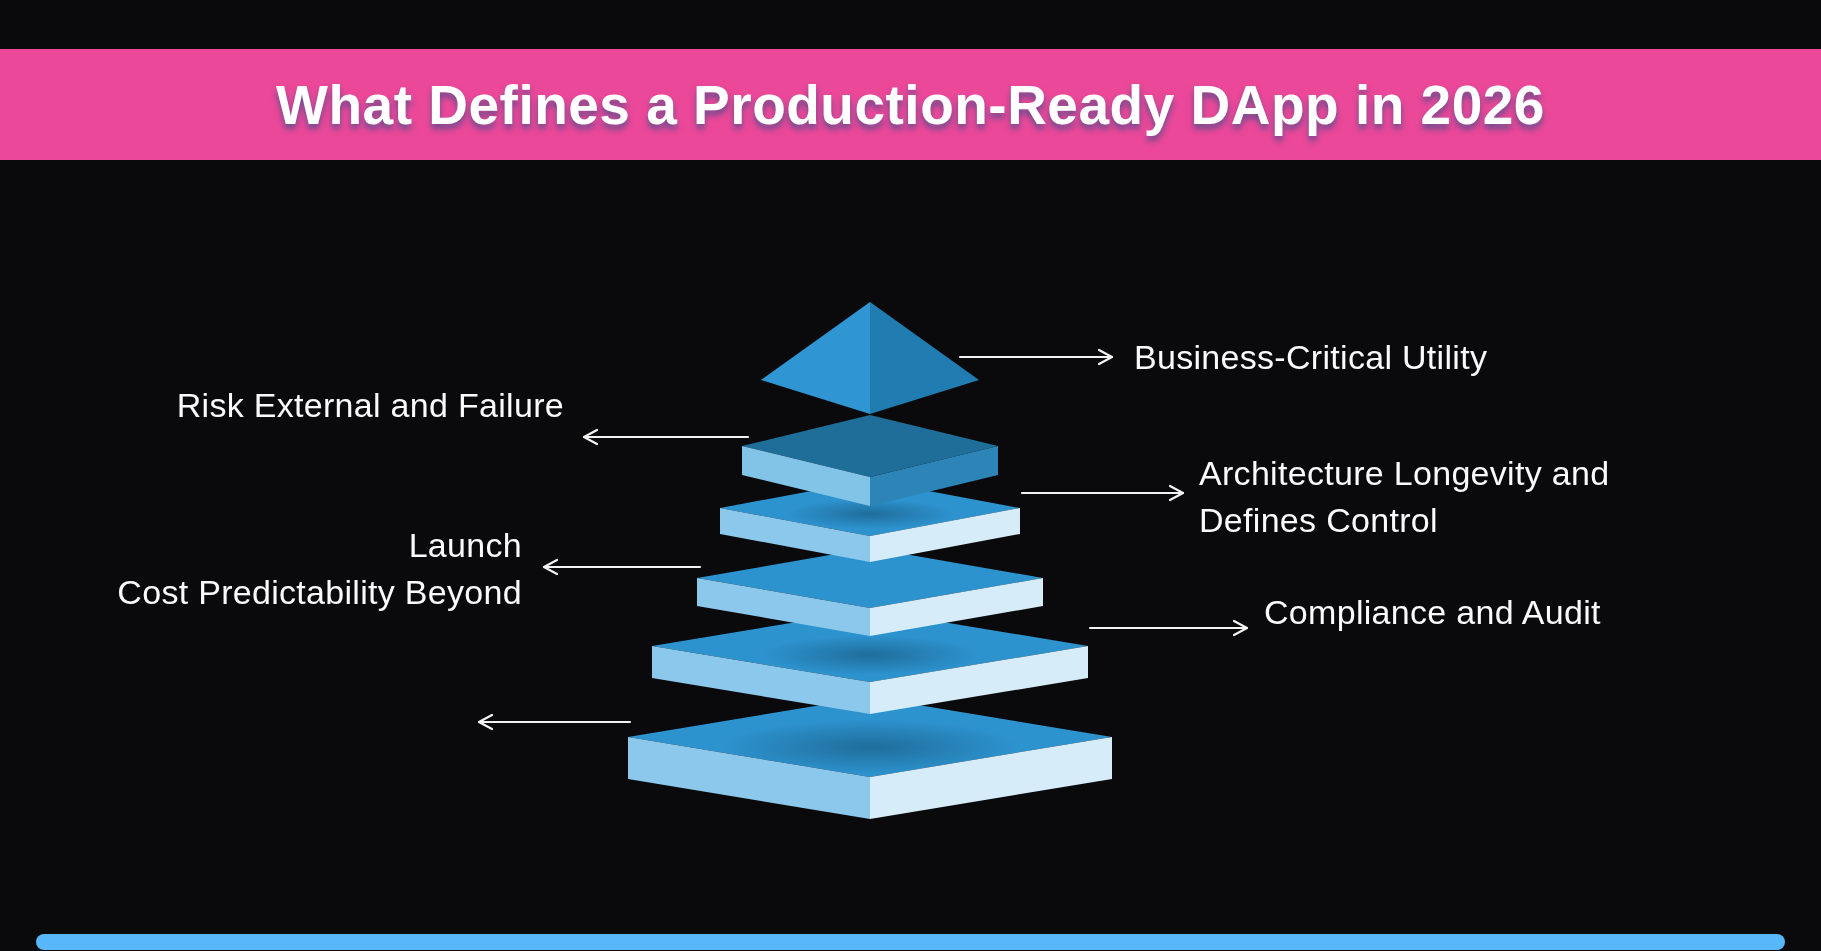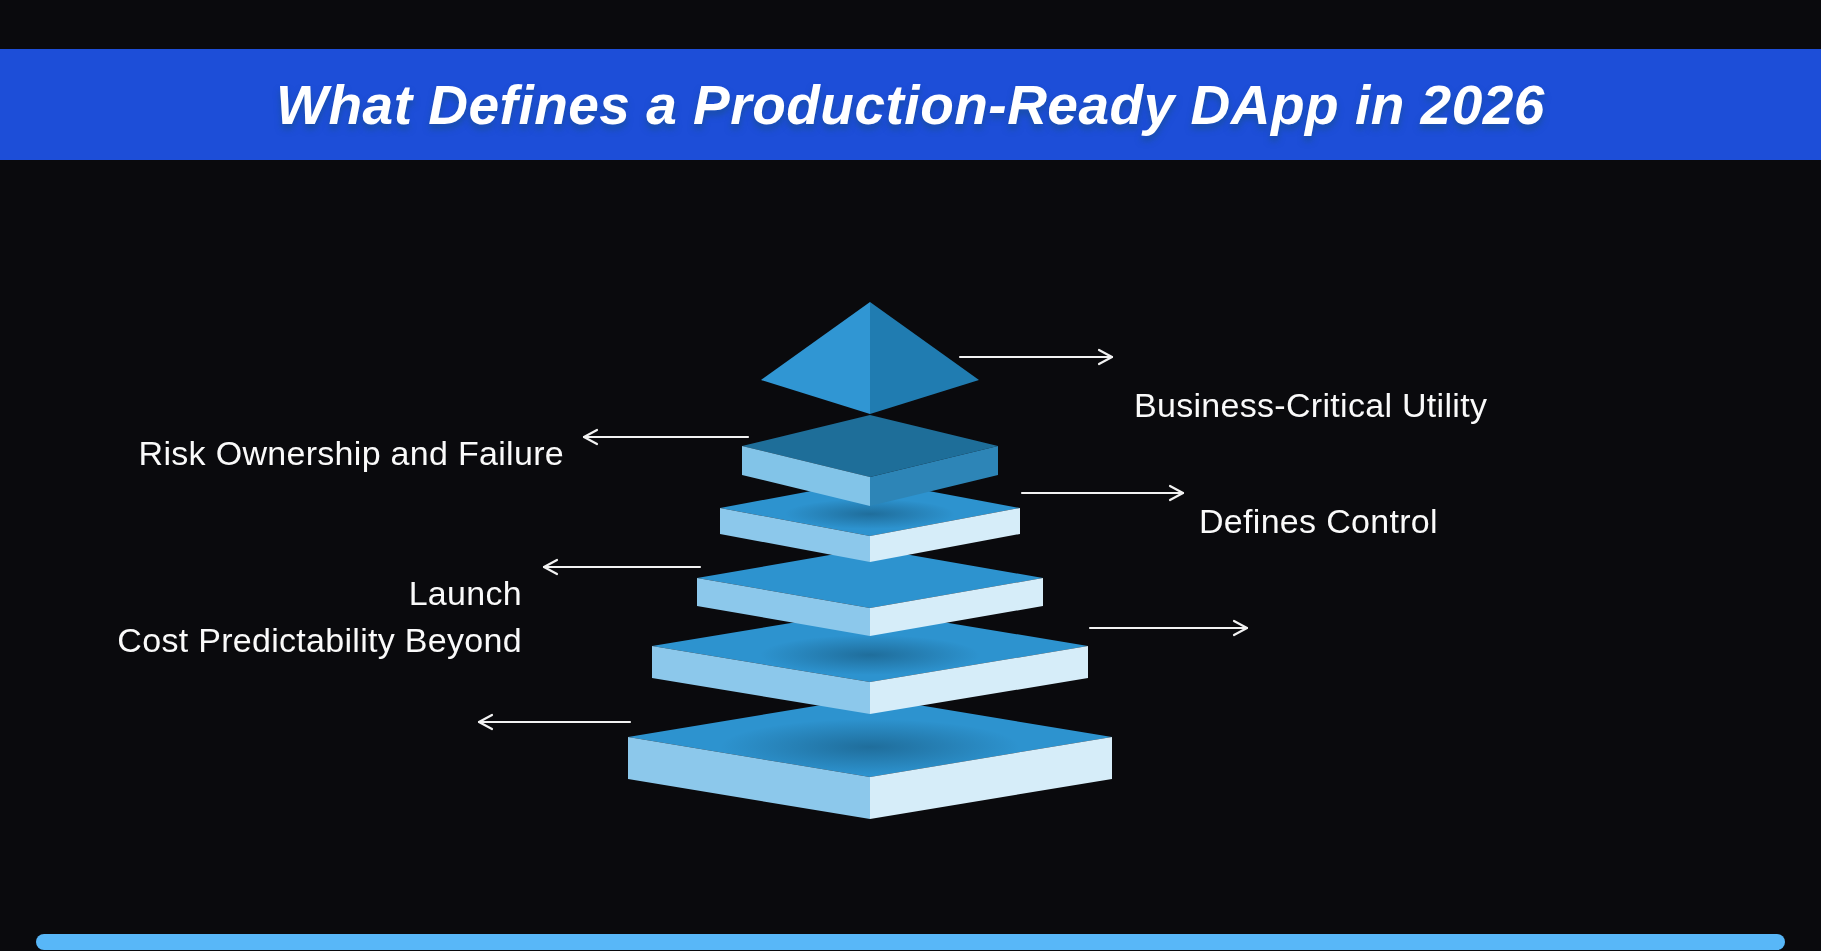--- a/index.html
+++ b/index.html
@@ -12,34 +12,34 @@
     position:absolute;left:0;top:49px;width:1821px;height:111px;
     background:#58b7f8;display:flex;align-items:center;justify-content:center;
   }
   #title{
     color:#ffffff;font-size:55px;font-weight:800;letter-spacing:.5px;
     text-shadow:0 5px 6px rgba(22,78,134,.6);
     white-space:nowrap;
   }
   .label{
     position:absolute;color:#fafafa;font-size:34px;font-weight:400;
-    line-height:47px;letter-spacing:.3px;white-space:nowrap;margin-top:48px;
+    line-height:47px;letter-spacing:.3px;white-space:nowrap;
   }
   .label.right-align{text-align:right;}
   .label.left-align{text-align:left;}
   #pyramid-svg{position:absolute;left:0;top:0;}
   #footer-bar{
     position:absolute;left:36px;top:934px;width:1749px;height:16px;
     border-radius:8px;background:#58b7f8;
   }
 </style>
 </head>
 <body style="background: rgb(10, 10, 13);">
 
-<div id="banner" style="background: #1d4ed8; font-style: italic;">
+<div id="banner" style="background: #ec4899;">
   <div id="title">What Defines a Production-Ready DApp in 2026</div>
 </div>
 
 <svg id="pyramid-svg" width="1821" height="951" viewBox="0 0 1821 951">
   <defs>
     <radialGradient id="shad" cx="50%" cy="50%" r="50%">
       <stop offset="0%" stop-color="#06283c" stop-opacity="0.35"></stop>
       <stop offset="100%" stop-color="#06283c" stop-opacity="0"></stop>
     </radialGradient>
   </defs>
@@ -104,35 +104,37 @@
       <polyline points="557,560 544,567 557,574"></polyline>
     </g>
     <g>
       <line x1="630" y1="722" x2="479" y2="722"></line>
       <polyline points="492,715 479,722 492,729"></polyline>
     </g>
   </g>
 </svg>
 
 <div class="label right-align" style="top:382px; right:1257px;">
-  <div>Risk Ownership and Failure</div>
+  <div>Risk External and Failure</div>
 </div>
 
 <div class="label right-align" style="top:522px; right:1299px;">
   <div>Launch</div>
   <div>Cost Predictability Beyond</div>
 </div>
 
 <div class="label right-align" style="top:679px; right:1361px;">
 </div>
 
 <div class="label left-align" style="top:334px; left:1134px;">
   <div>Business-Critical Utility</div>
 </div>
 
 <div class="label left-align" style="top:450px; left:1199px;">
+  <div>Architecture Longevity and</div>
   <div>Defines Control</div>
 </div>
 
 <div class="label left-align" style="top:589px; left:1264px;">
+  <div>Compliance and Audit</div>
 </div>
 
 <div id="footer-bar" style="background: rgb(88, 183, 248);"></div>
 
 </body></html>

